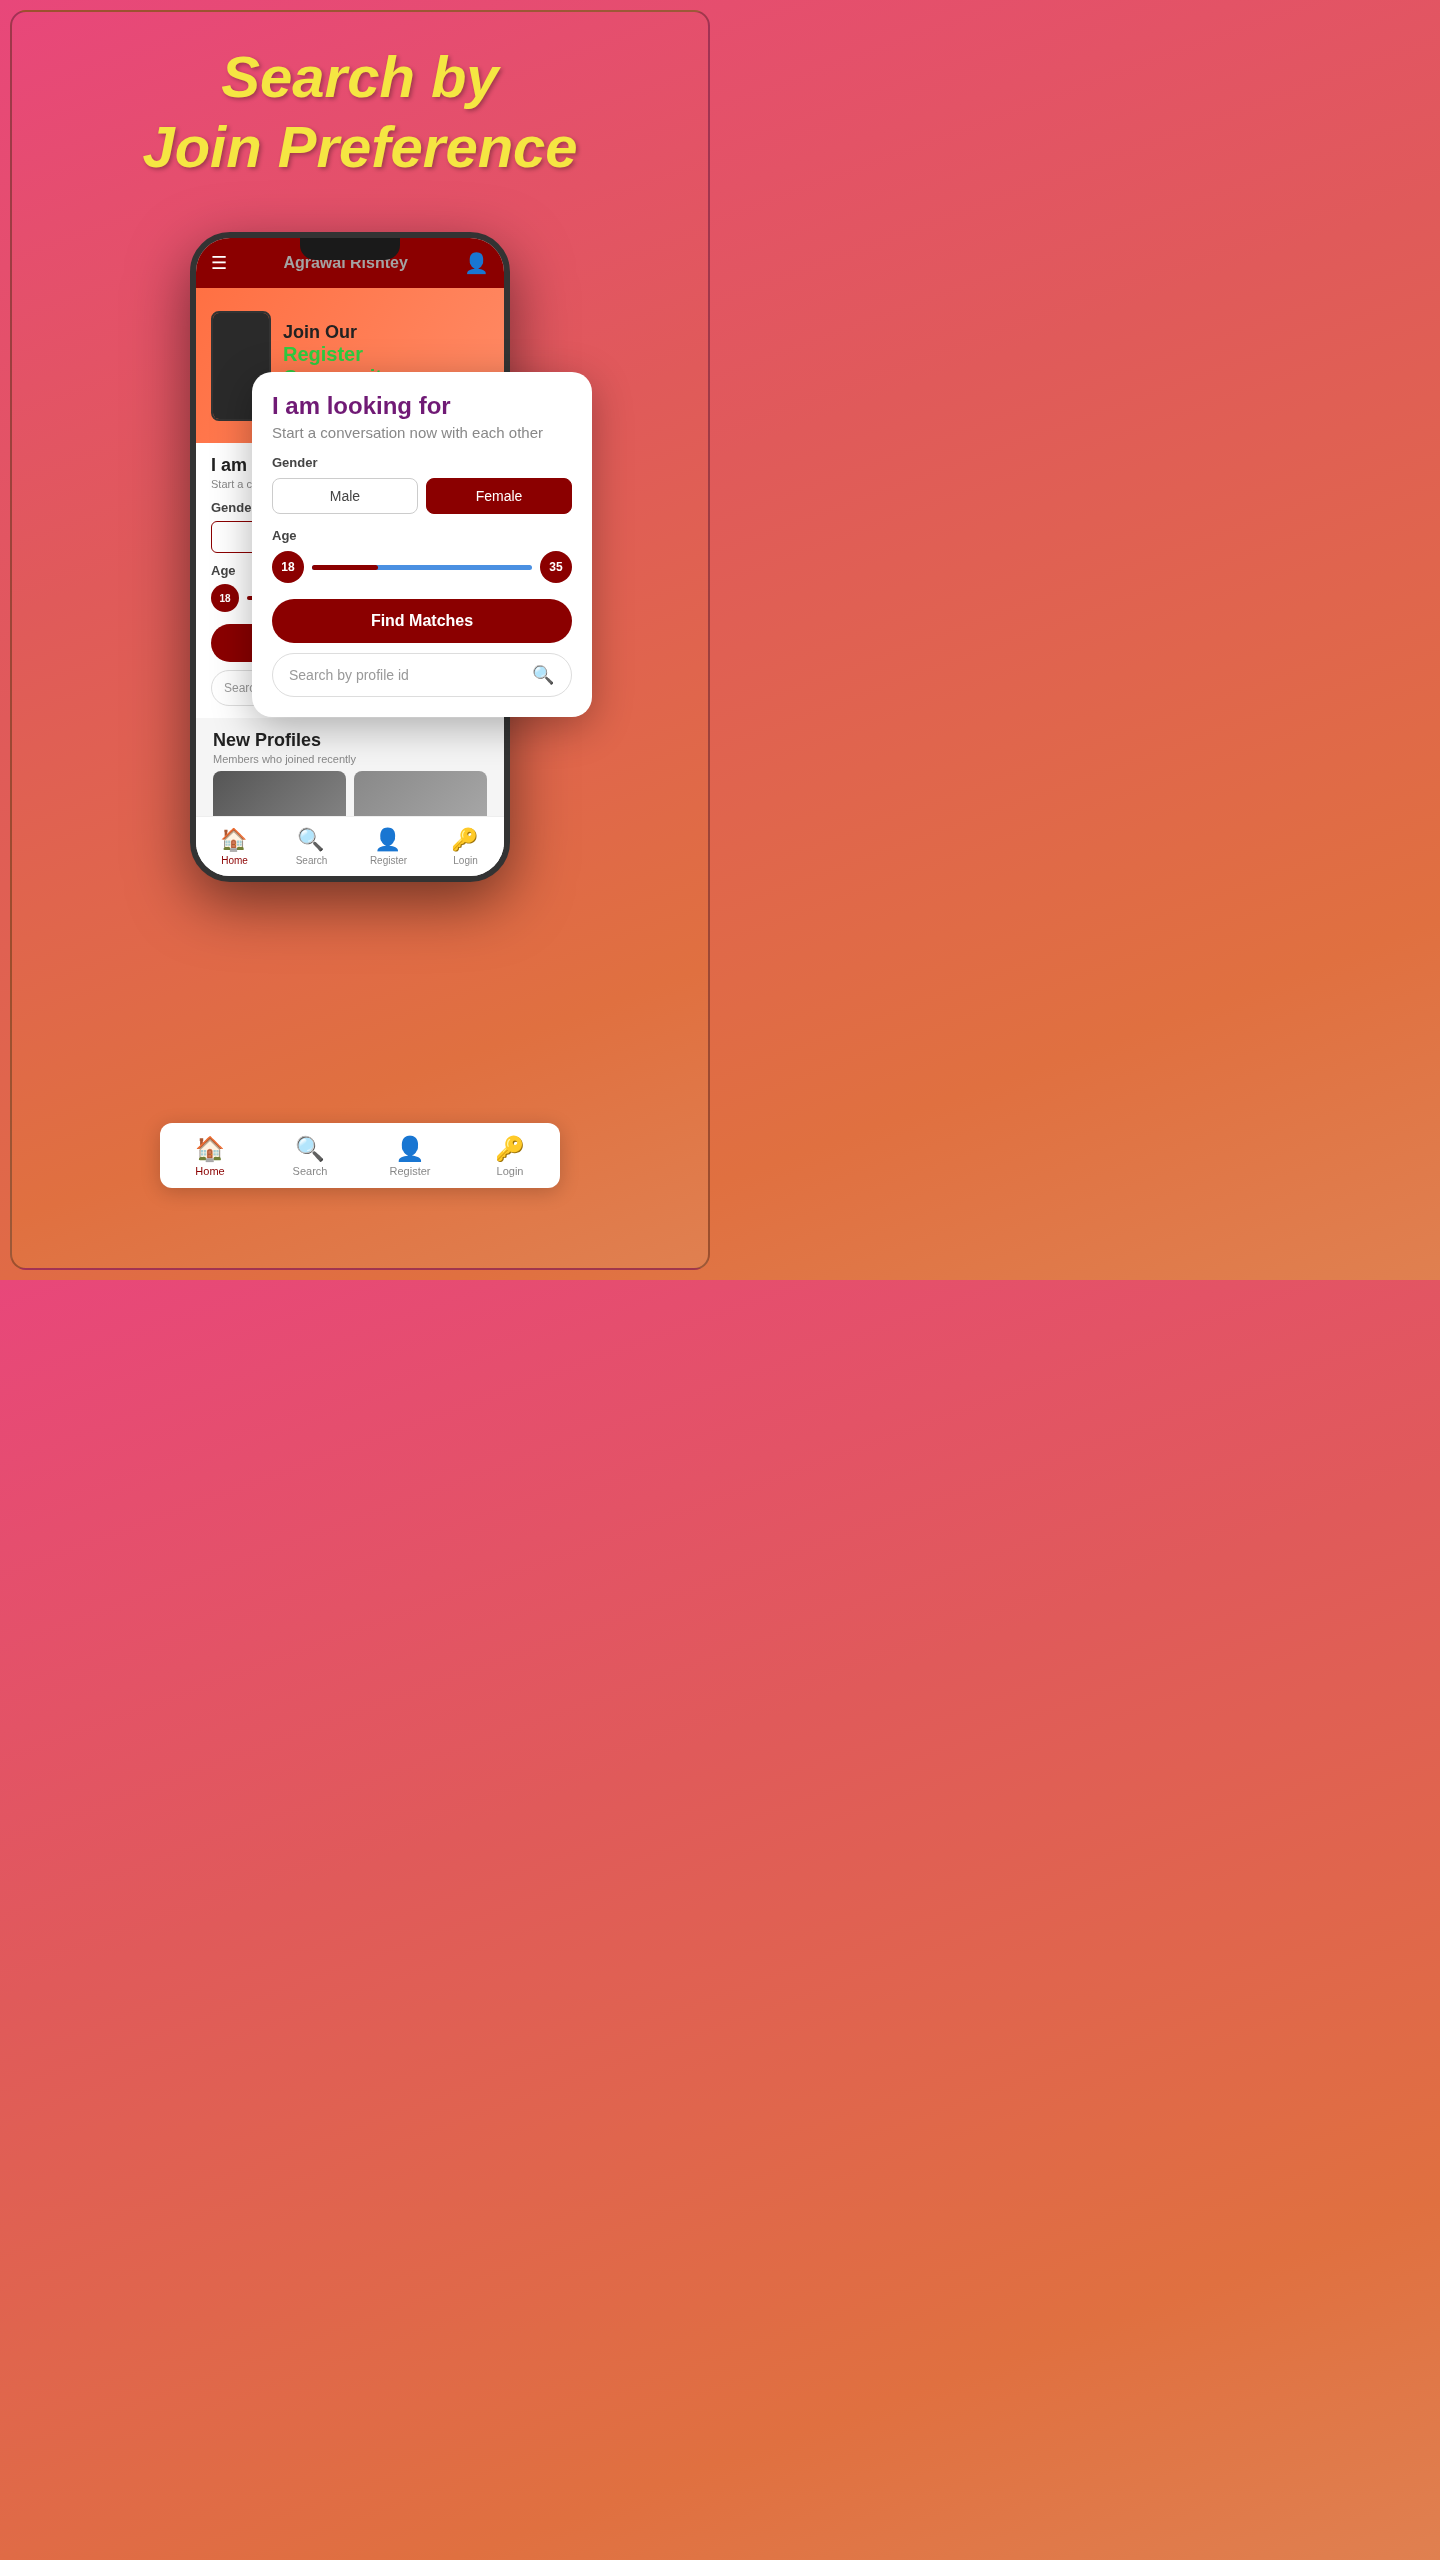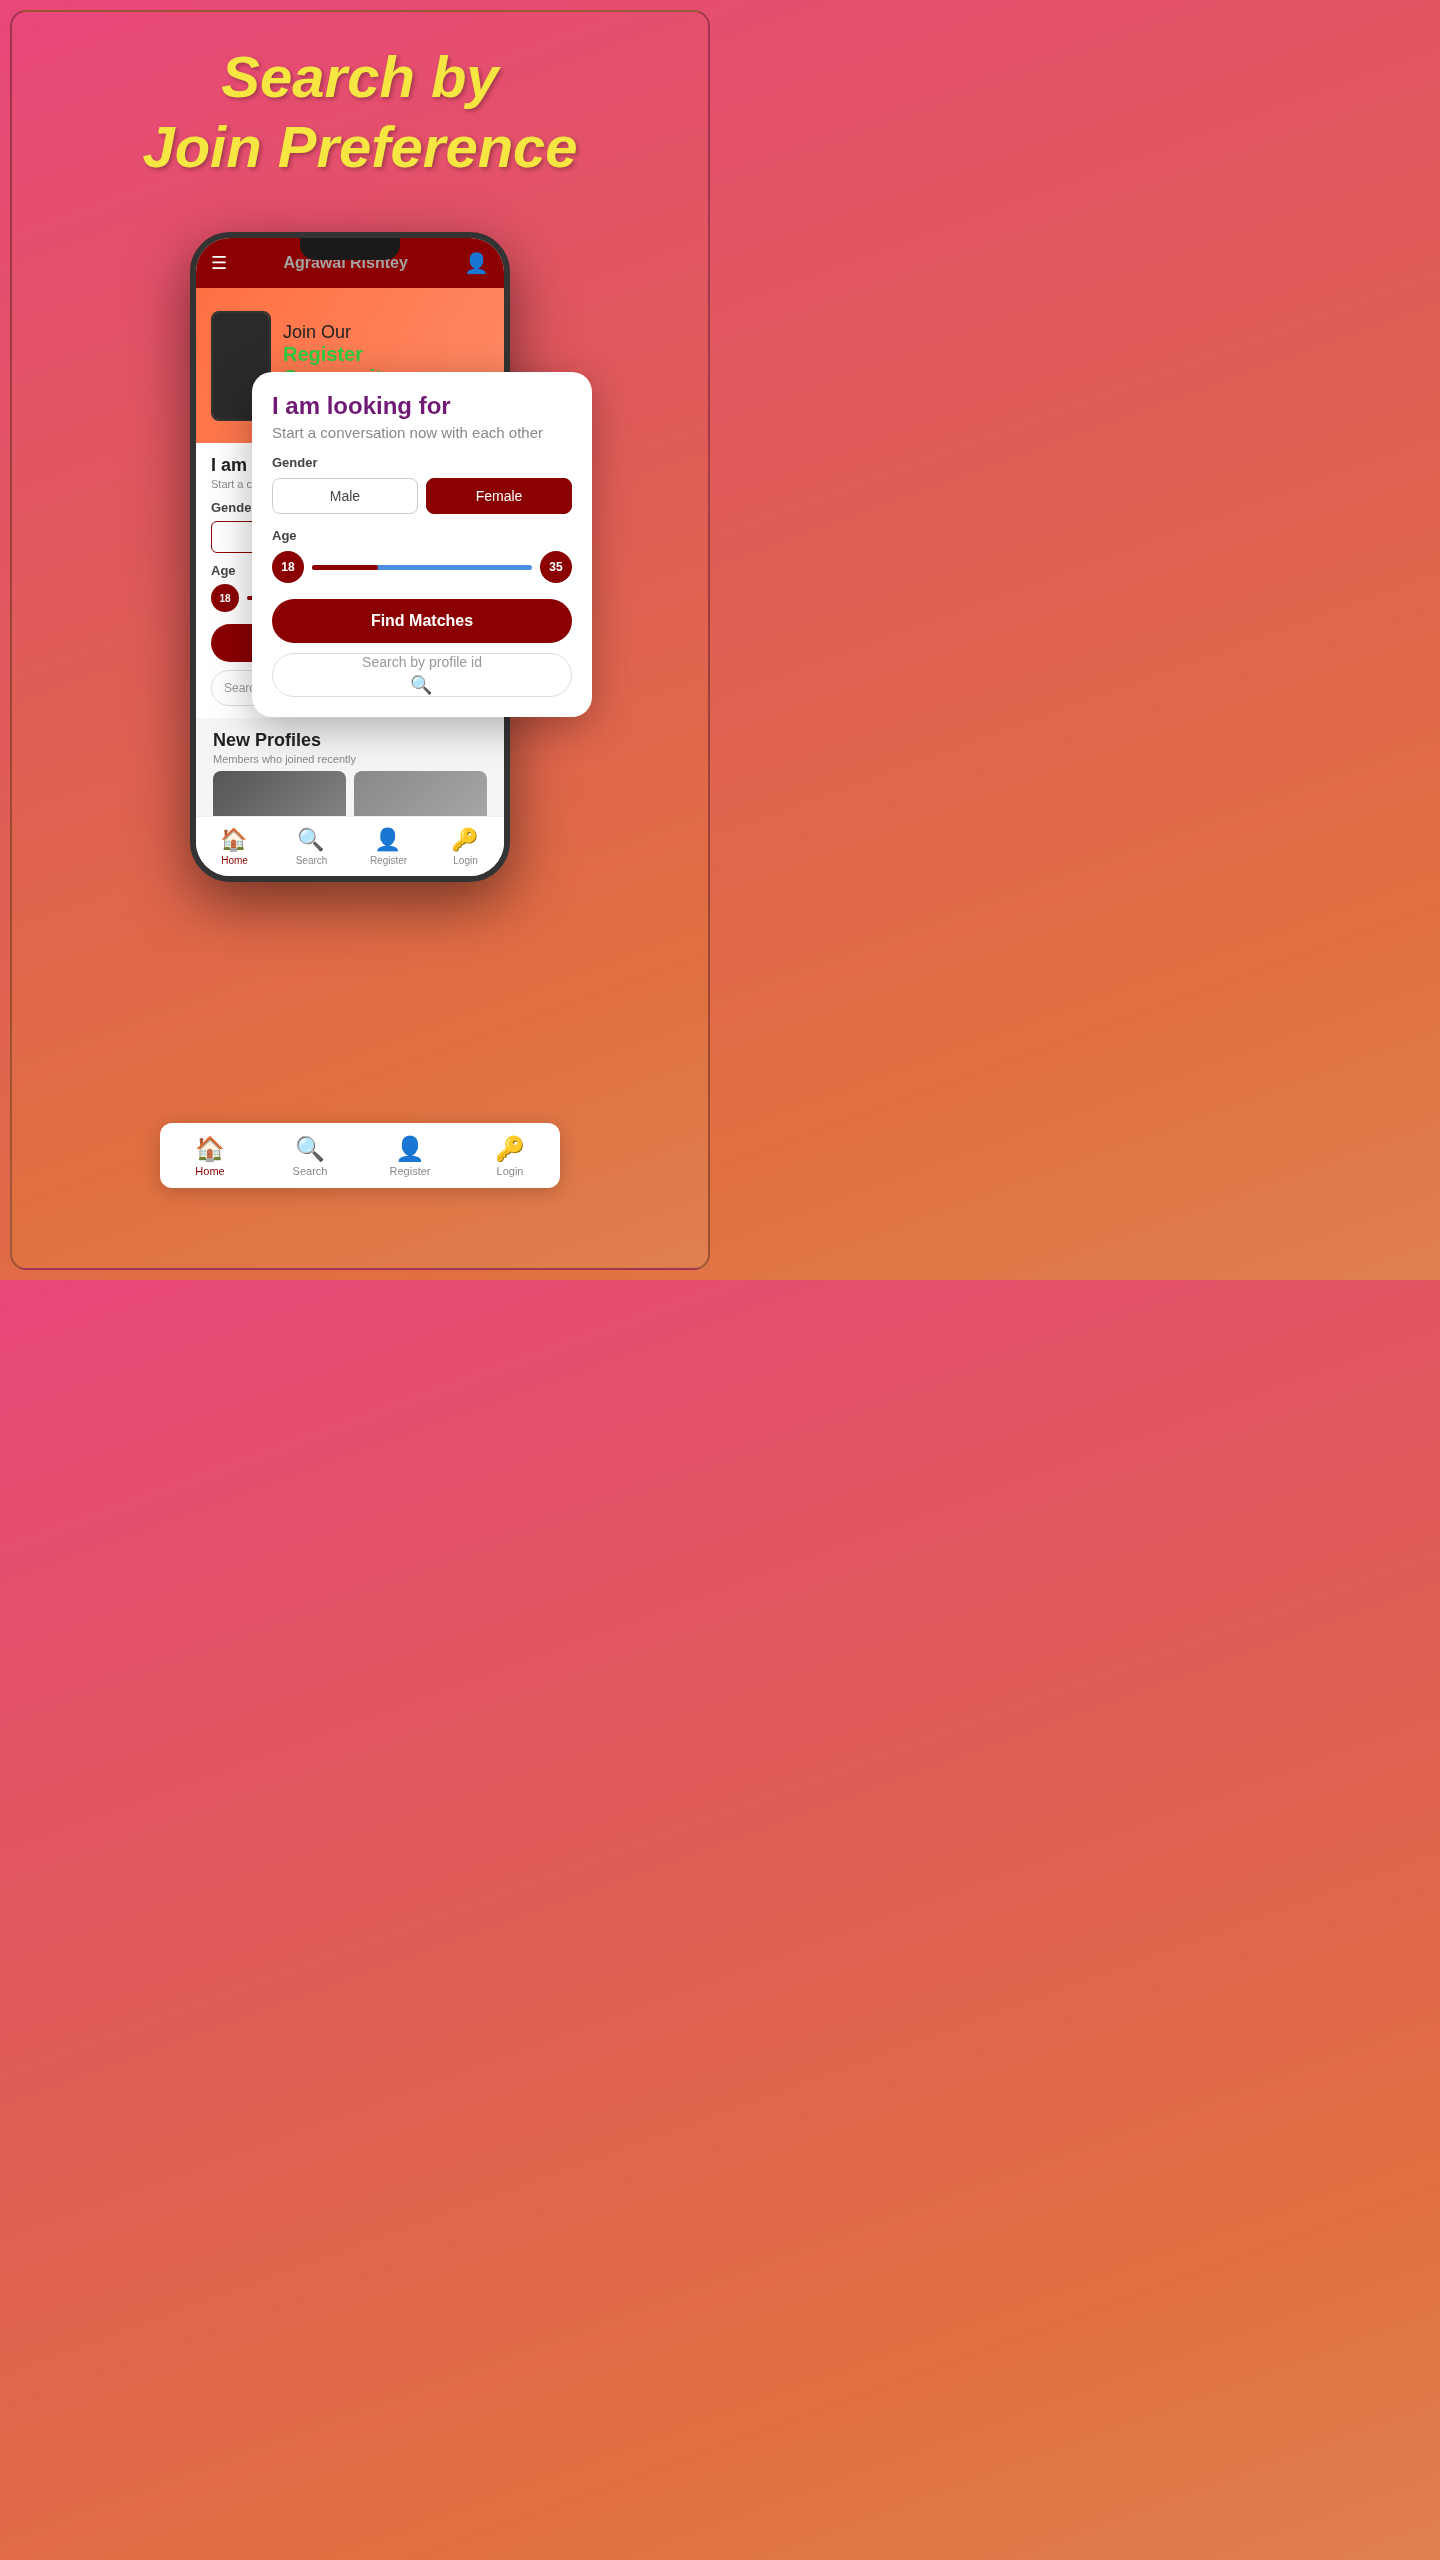--- a/index.html
+++ b/index.html
@@ -133,21 +133,21 @@
       background: #2a2a2a;
     }
 
     .banner-text-area {
       flex: 1;
       padding-left: 12px;
     }
 
     .banner-join {
       font-size: 18px;
-      font-weight: normal;
+      font-weight: bold;
       color: #222;
     }
 
     .banner-whatsapp {
       font-size: 20px;
       font-weight: bold;
       color: #2ecc40;
     }
 
     .banner-now {
@@ -486,21 +486,20 @@
       height: 44px;
       border: 1.5px solid #ddd;
       border-radius: 25px;
       padding: 0 16px;
       font-size: 14px;
       color: #999;
       display: flex;
       align-items: center;
       justify-content: space-between;
       margin-top: 10px;
-      flex-direction: column;
     }
 
     .search-glass {
       font-size: 18px;
       color: #888;
     }
 
     
     .floating-nav {
       position: absolute;

